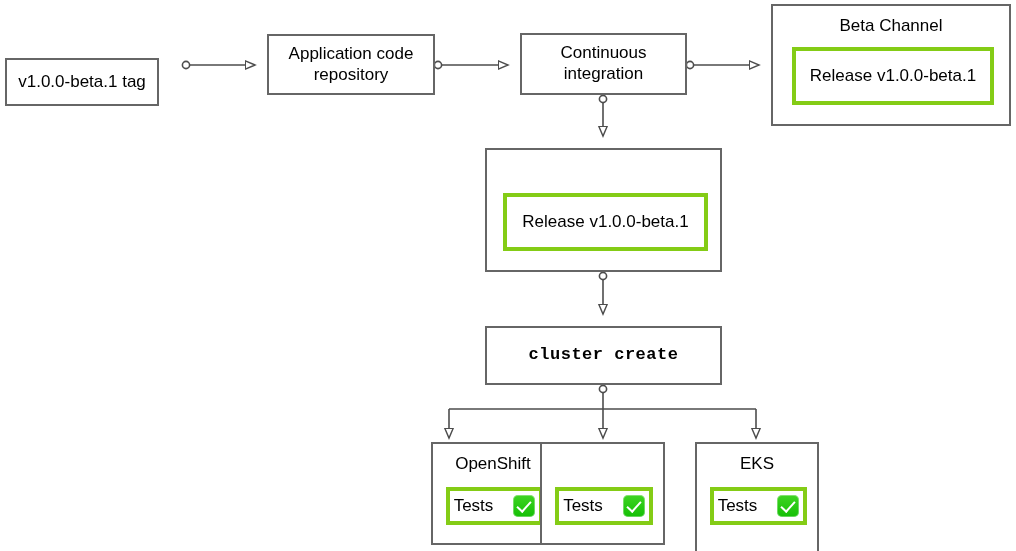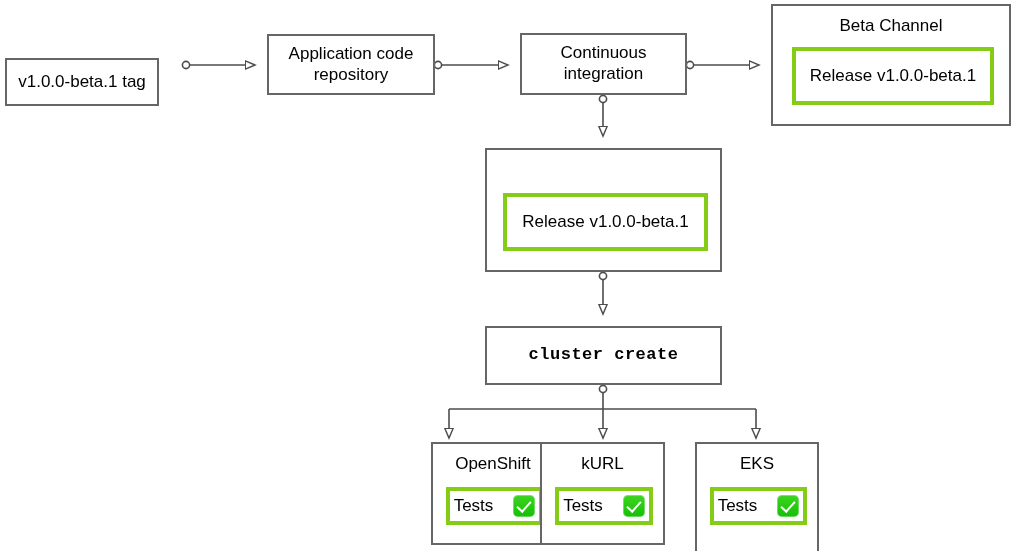--- a/index.html
+++ b/index.html
@@ -164,21 +164,20 @@
 
   <div class="node container" style="left:387px; top:442px; width:124px; height:103px;margin-left:44px;">
     <span class="container-title" style="top:10px;">OpenShift</span>
     <div class="inner-box tests-inner" style="left:13px; top:43px; width:97px; height:38px;">
       <span>Tests</span>
       <span class="check-badge"></span>
     </div>
   </div>
 
   <div class="node container" style="left:540px; top:442px; width:125px; height:103px;">
-    <span class="container-title" style="top:10px;">kURL</span>
     <div class="inner-box tests-inner" style="left:13px; top:43px; width:98px; height:38px;">
       <span>Tests</span>
       <span class="check-badge"></span>
     </div>
   </div>
 
   <div class="node container" style="left:695px; top:442px; width:124px; height:127px;">
     <span class="container-title" style="top:10px;">EKS</span>
     <div class="inner-box tests-inner" style="left:13px; top:43px; width:97px; height:38px;">
       <span>Tests</span>

